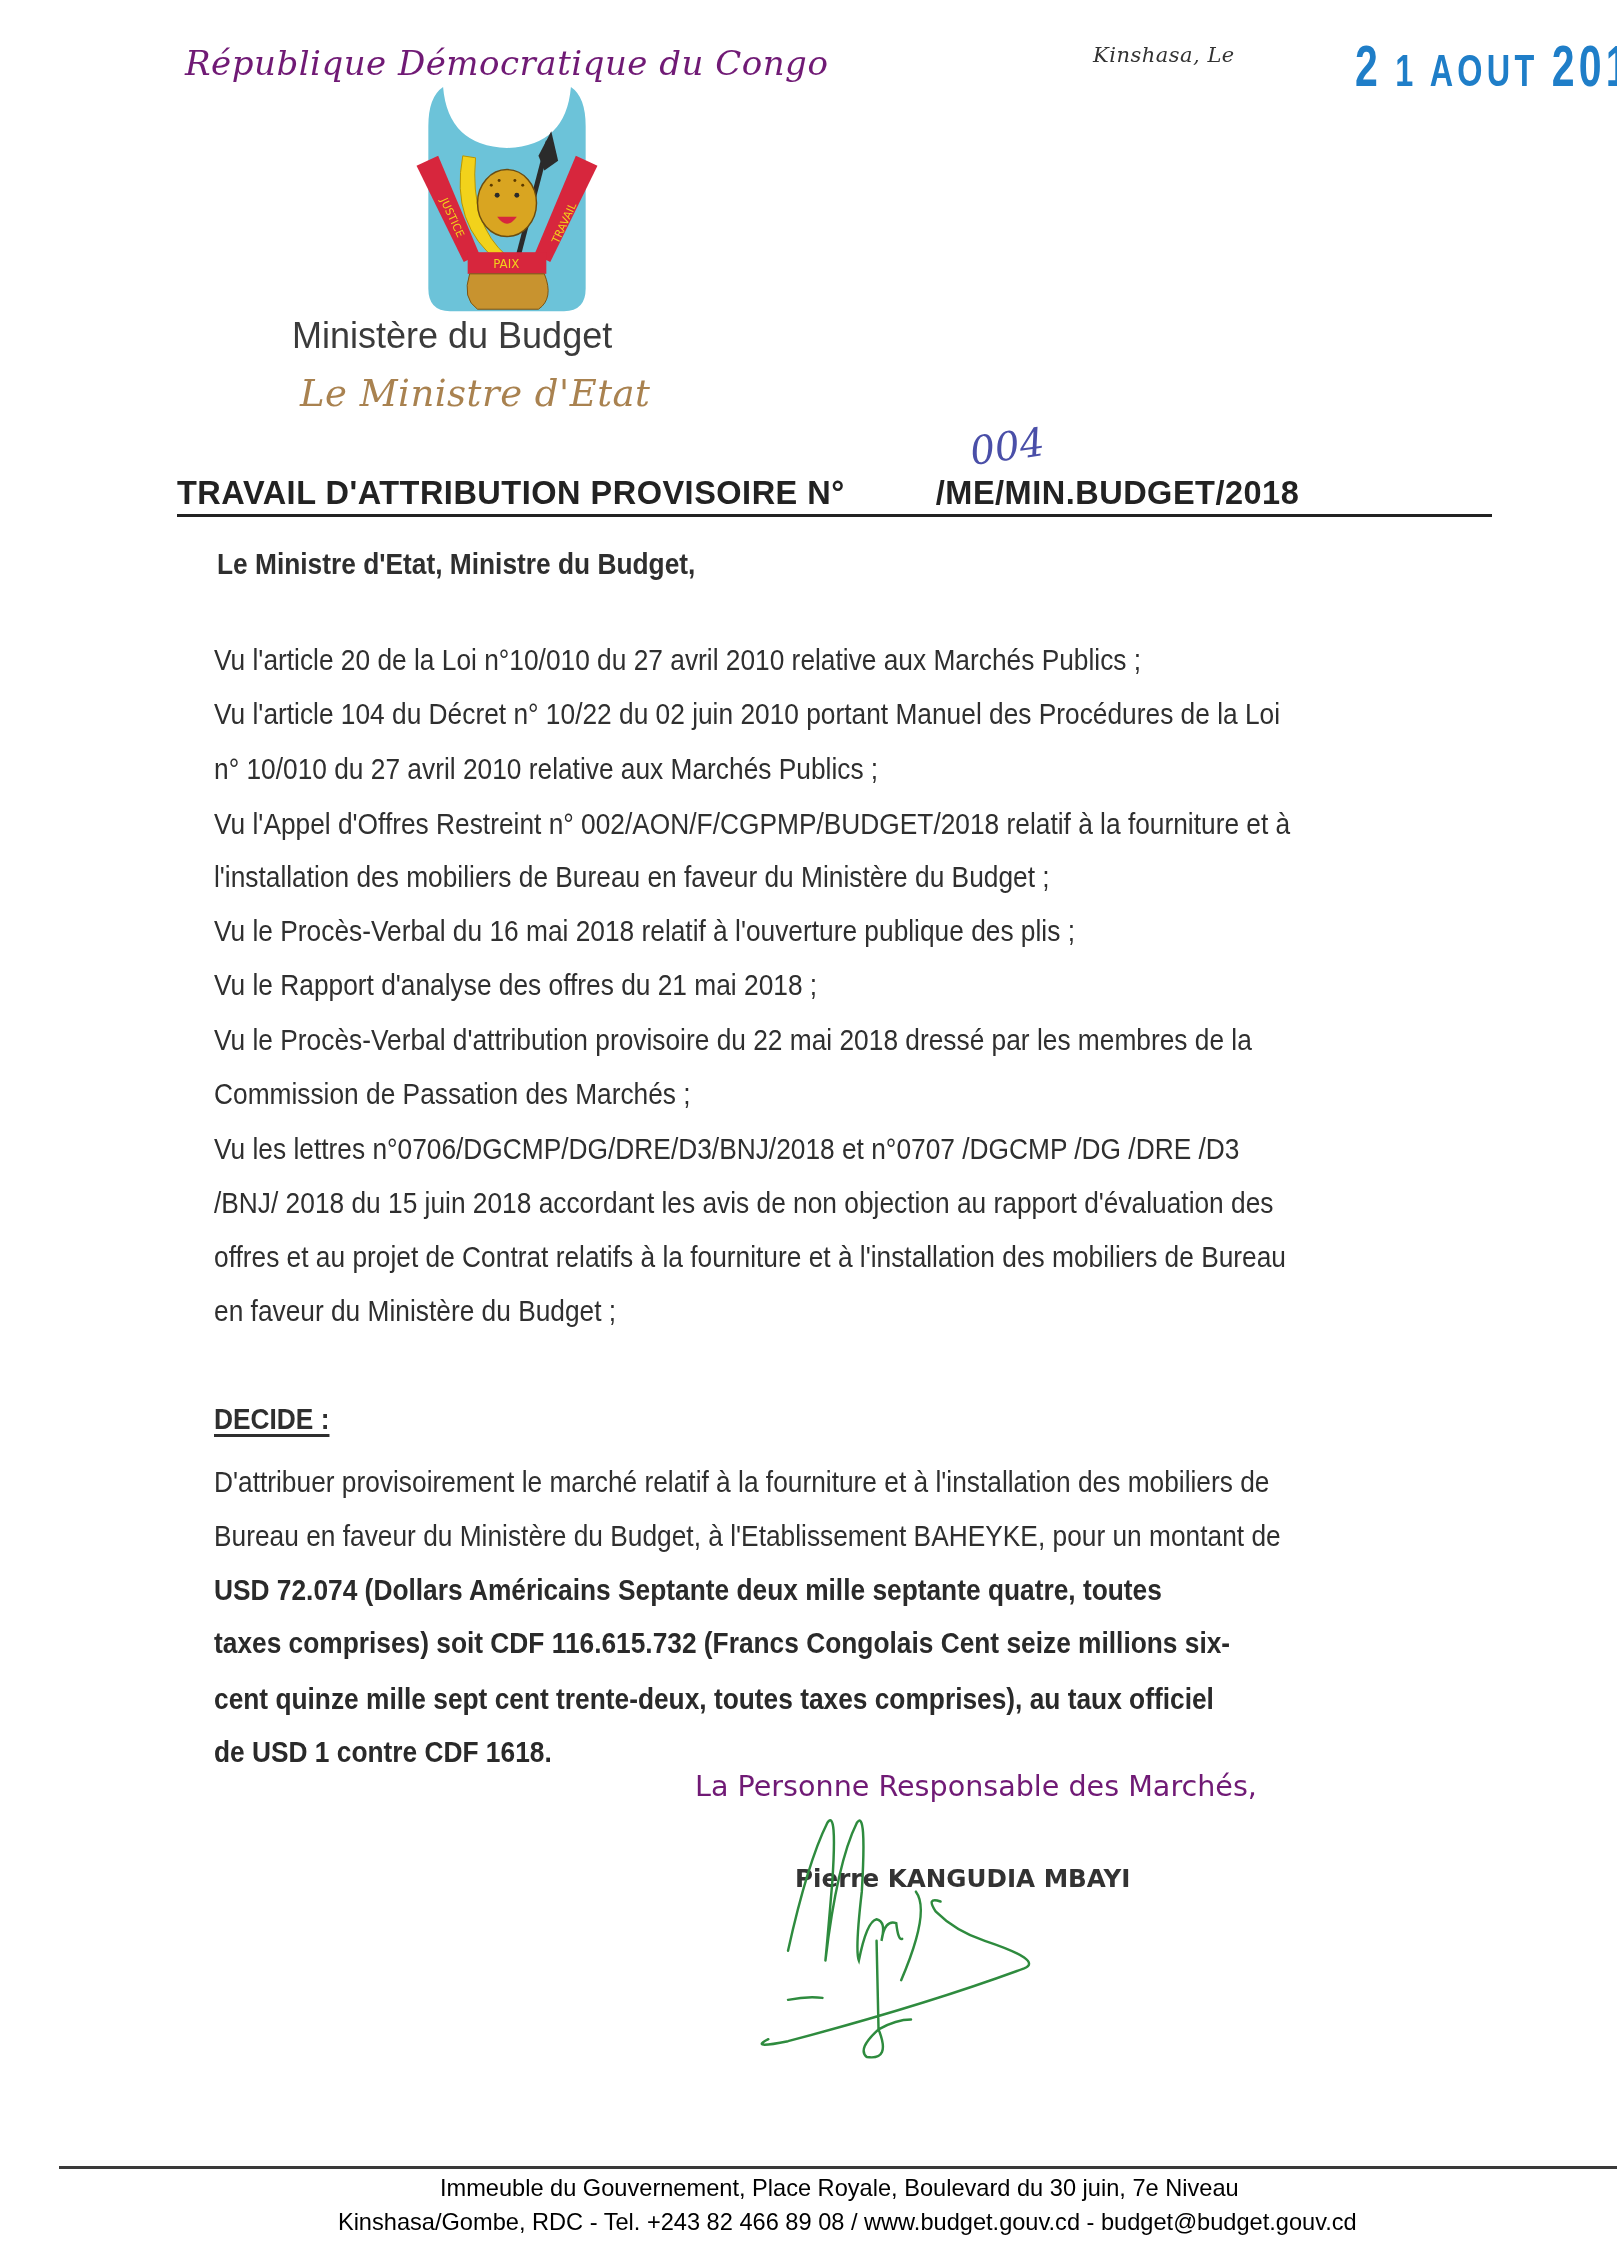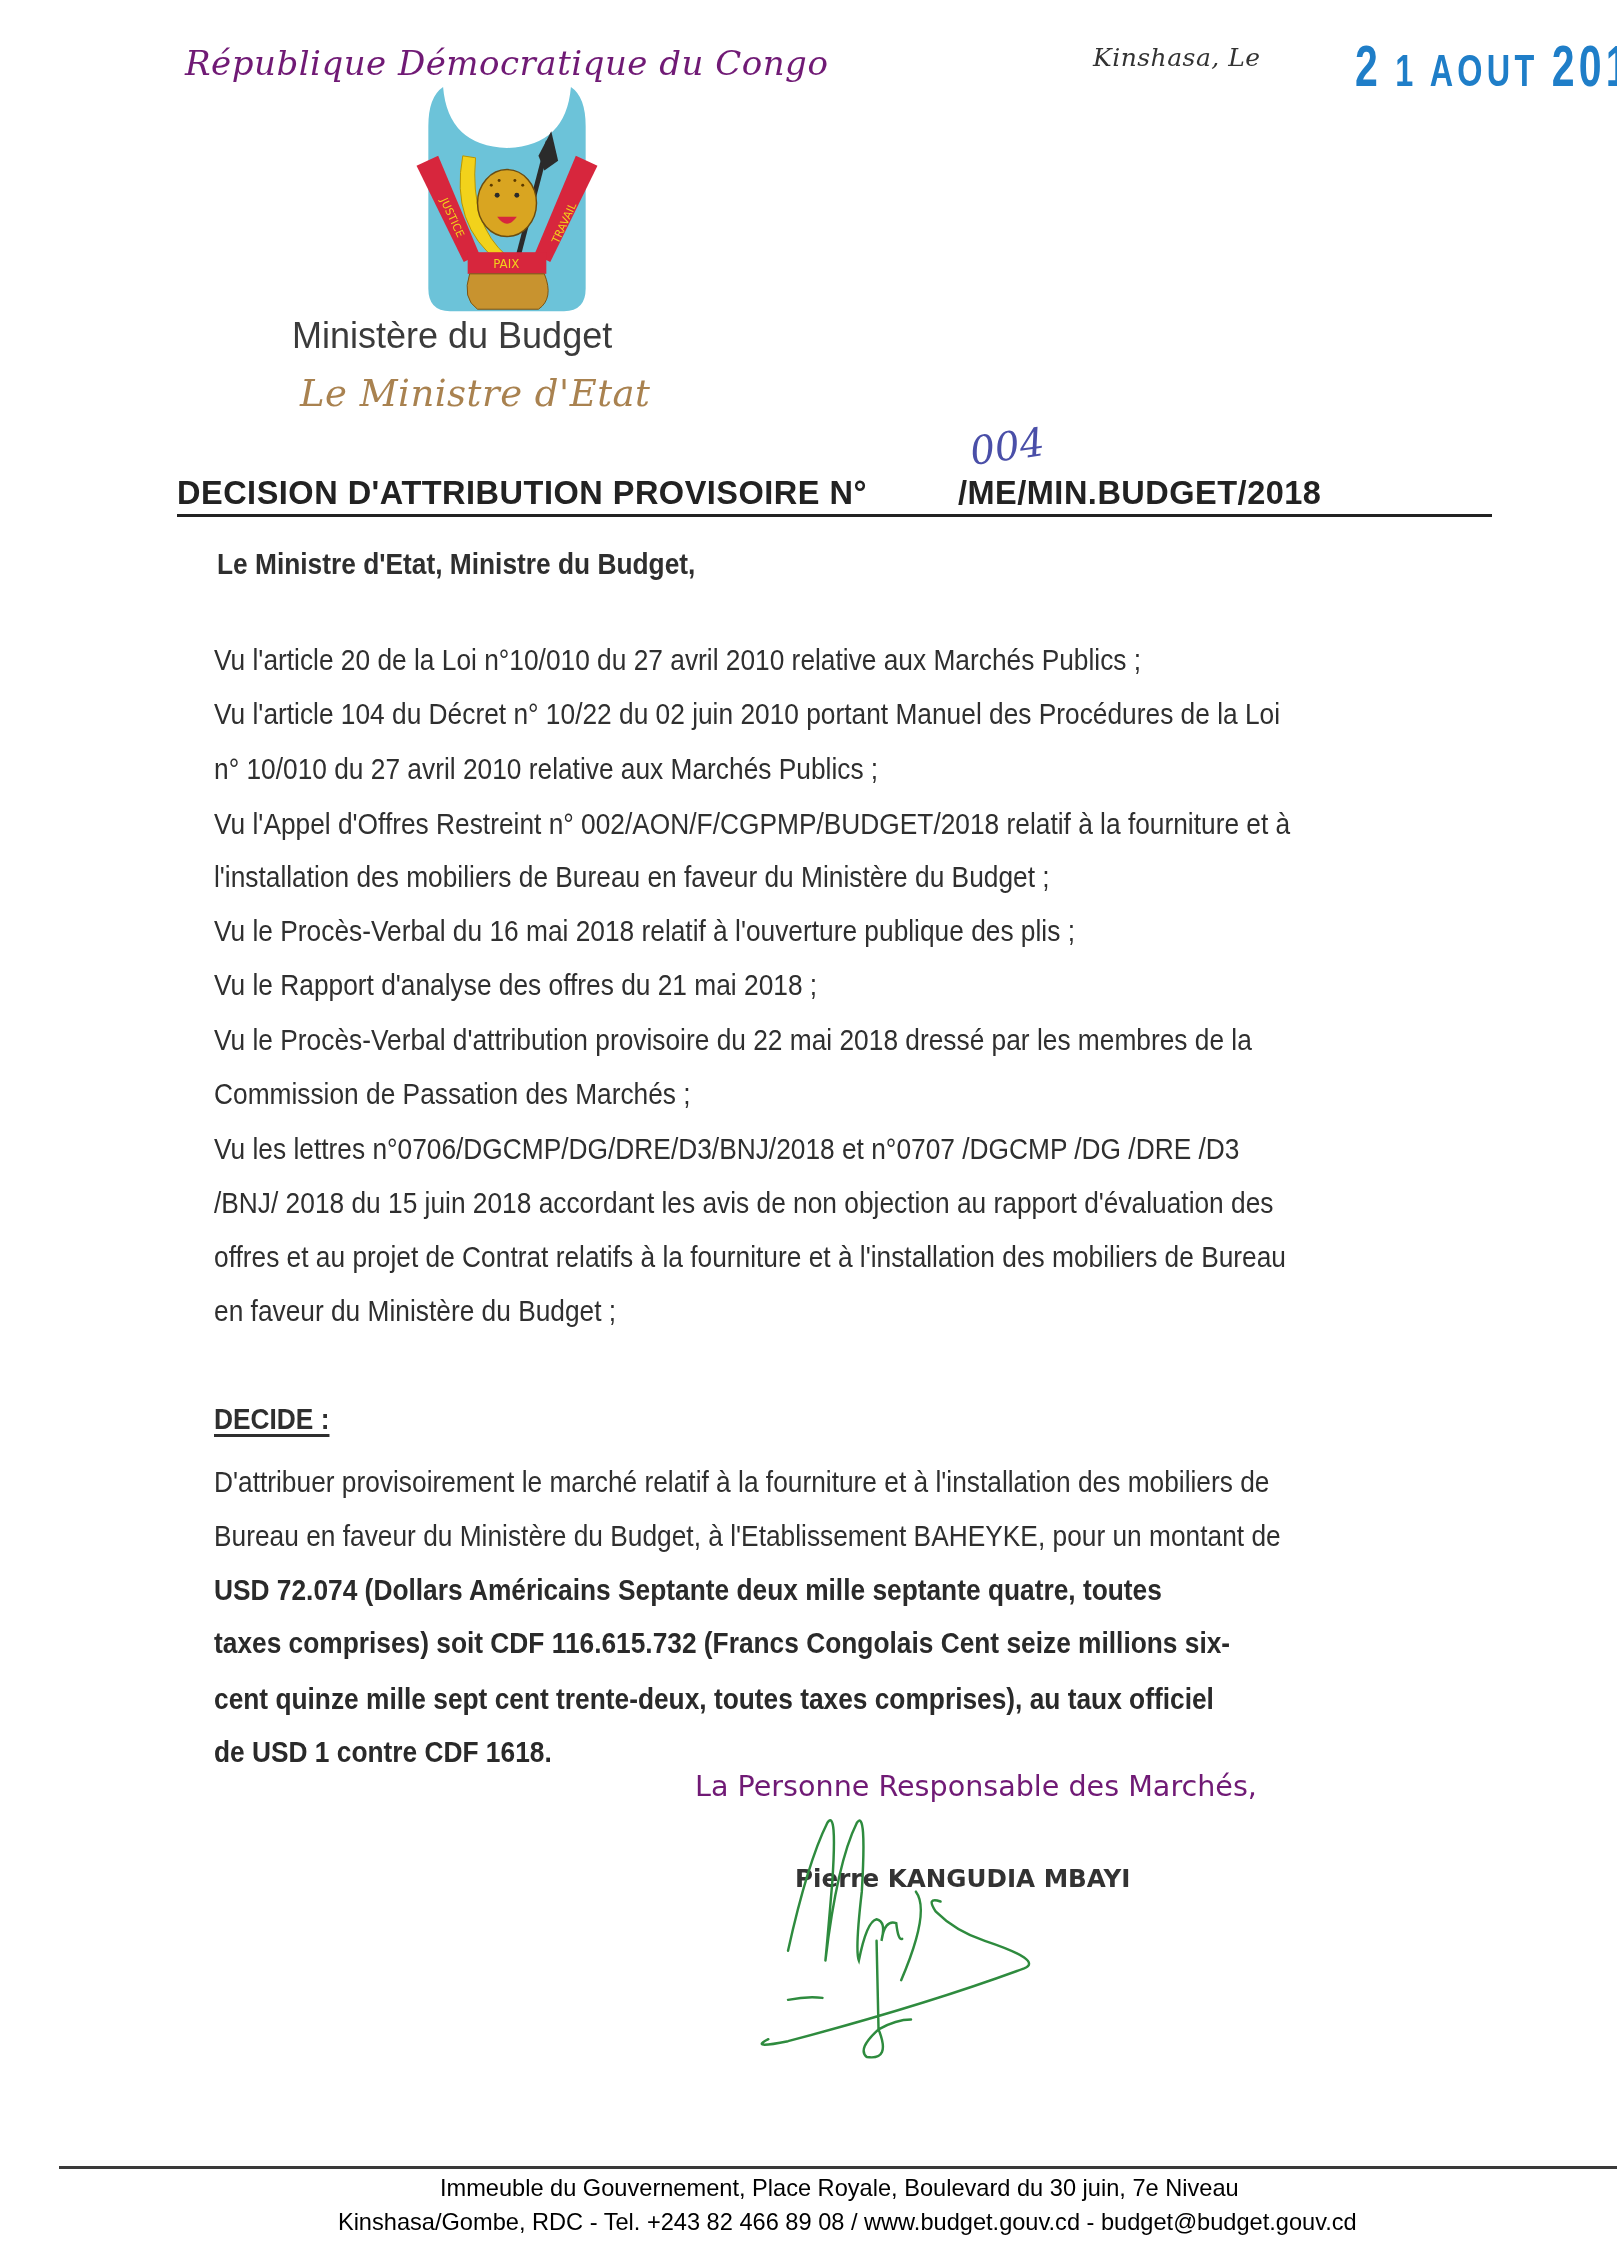--- a/index.html
+++ b/index.html
@@ -6,21 +6,21 @@
     body {
       width: 1617px; height: 2265px; position: relative; overflow: hidden;
       font-family: "DejaVu Sans", sans-serif; color: #2a2a2a;
     }
     .abs { position: absolute; }
     .script {
       font-family: "DejaVu Serif", serif; font-style: italic;
       letter-spacing: 0.5px;
     }
     #republic { left: 185px; top: 43px; font-size: 34px; color: #701a75; }
-    #kinshasa { left: 1093px; top: 43px; font-size: 25px; color: #333; }
+    #kinshasa { left: 1093px; top: 43px; font-size: 21px; color: #333; }
     #stamp {
       left: 1355px; top: 33px; font-family: "Liberation Sans", sans-serif;
       font-weight: bold; color: #1f7ec8; font-size: 45px; transform: scaleX(0.72);
       transform-origin: left top; letter-spacing: 5.9px; white-space: nowrap;
     }
     #stamp .big { font-size: 57px; }
     #emblem { left: 389px; top: 87px; width: 236px; height: 236px; }
     #ministry { left: 292px; top: 315px; font-family: "Liberation Sans", sans-serif; font-weight: normal; font-size: 36px; color: #3b3b3b; }
     #minister { left: 300px; top: 372px; font-size: 37px; color: #a98250; }
 
@@ -96,21 +96,21 @@
   <text x="106" y="184" font-size="12" fill="#f2d21b" font-family="DejaVu Sans, sans-serif">PAIX</text>
 
   <path d="M82 190 L158 190 Q168 215 152 226 L90 226 Q74 215 82 190 Z" fill="#c8932f" stroke="#7a5312" stroke-width="1"></path>
 </svg>
 
 <div id="ministry" class="abs">Ministère du Budget</div>
 <div id="minister" class="abs script">Le Ministre d'Etat</div>
 
 <div id="handwritten-number" class="abs">004</div>
 <div id="decision-title" class="abs">
-  <span>DECISION D'ATTRIBUTION PROVISOIRE N°</span><span class="num-gap"></span><span>/ME/MIN.BUDGET/2018</span>
+  <span>TRAVAIL D'ATTRIBUTION PROVISOIRE N°</span><span class="num-gap"></span><span>/ME/MIN.BUDGET/2018</span>
 </div>
 
 <div id="minister-heading" class="abs body-text">Le Ministre d'Etat, Ministre du Budget,</div>
 
 <div class="body-text line" style="top:644px">Vu l'article 20 de la Loi n°10/010 du 27 avril 2010 relative  aux Marchés Publics ;</div>
 <div class="body-text line" style="top:698px">Vu l'article 104 du Décret n° 10/22 du 02 juin 2010 portant Manuel des Procédures de la Loi</div>
 <div class="body-text line" style="top:753px">n° 10/010 du 27 avril 2010 relative aux Marchés Publics ;</div>
 <div class="body-text line" style="top:808px">Vu l'Appel d'Offres Restreint n° 002/AON/F/CGPMP/BUDGET/2018 relatif à la fourniture et à</div>
 <div class="body-text line" style="top:861px">l'installation des mobiliers de Bureau en faveur du Ministère du Budget ;</div>
 <div class="body-text line" style="top:915px">Vu le Procès-Verbal du 16 mai 2018 relatif à l'ouverture publique des plis ;</div>

